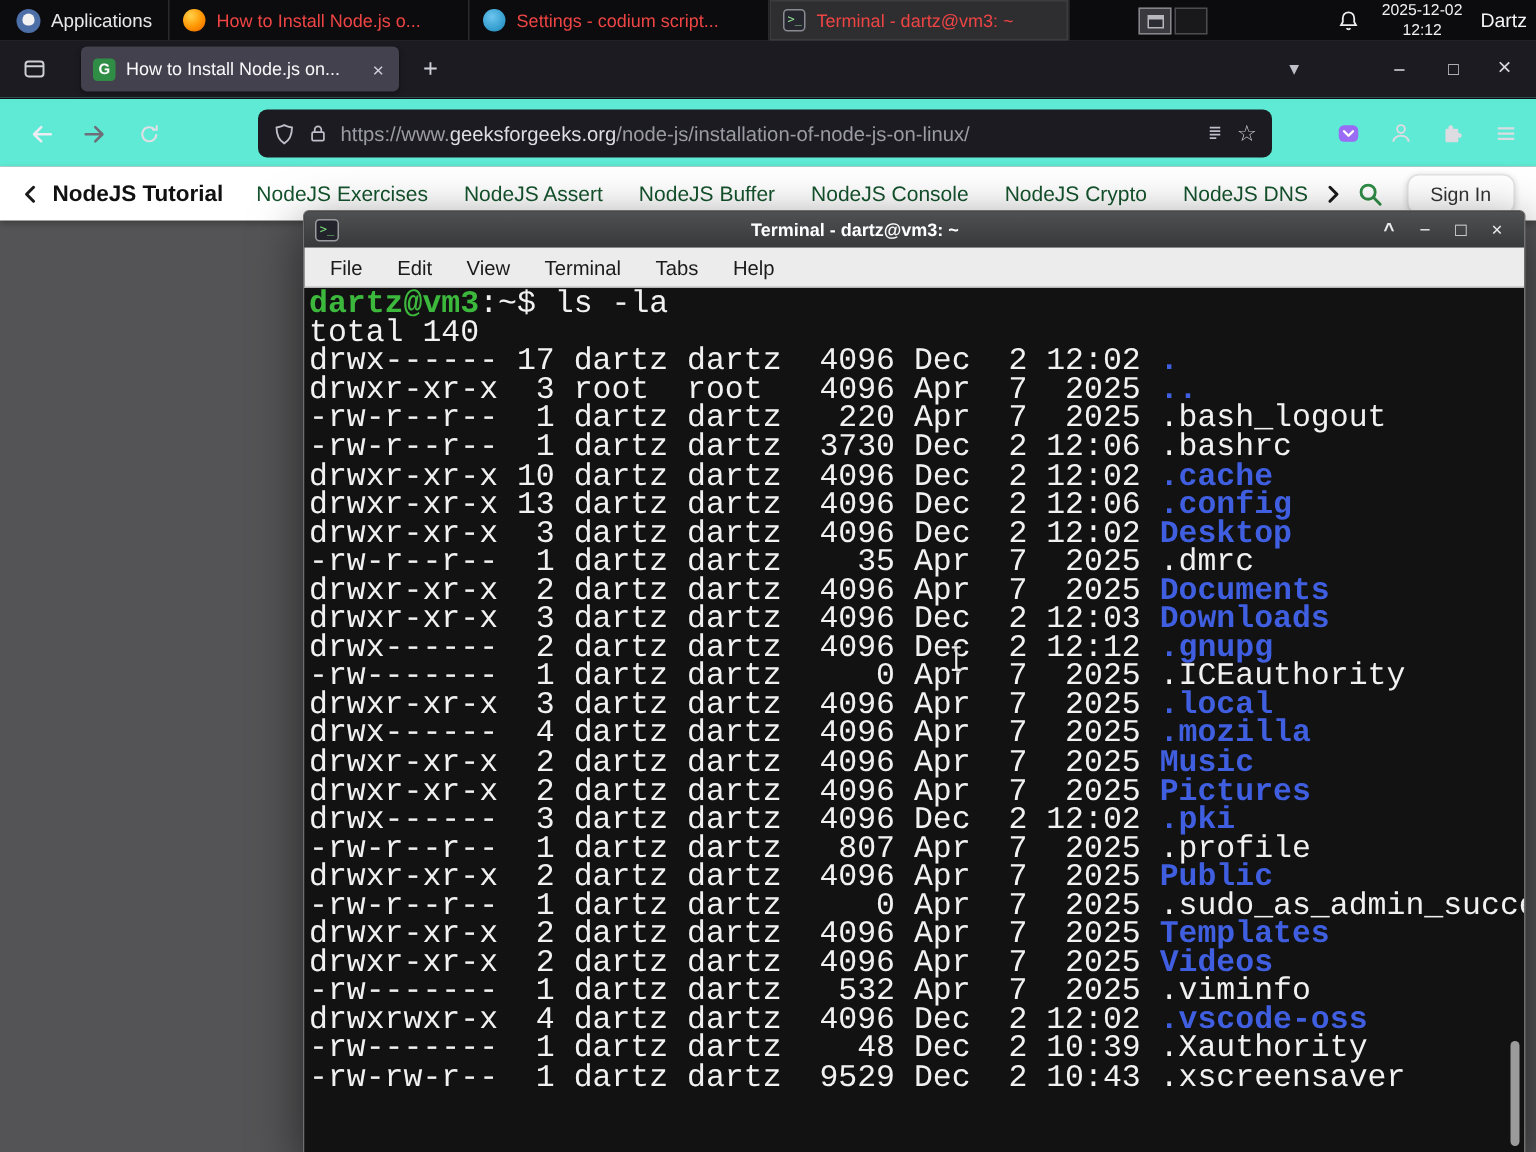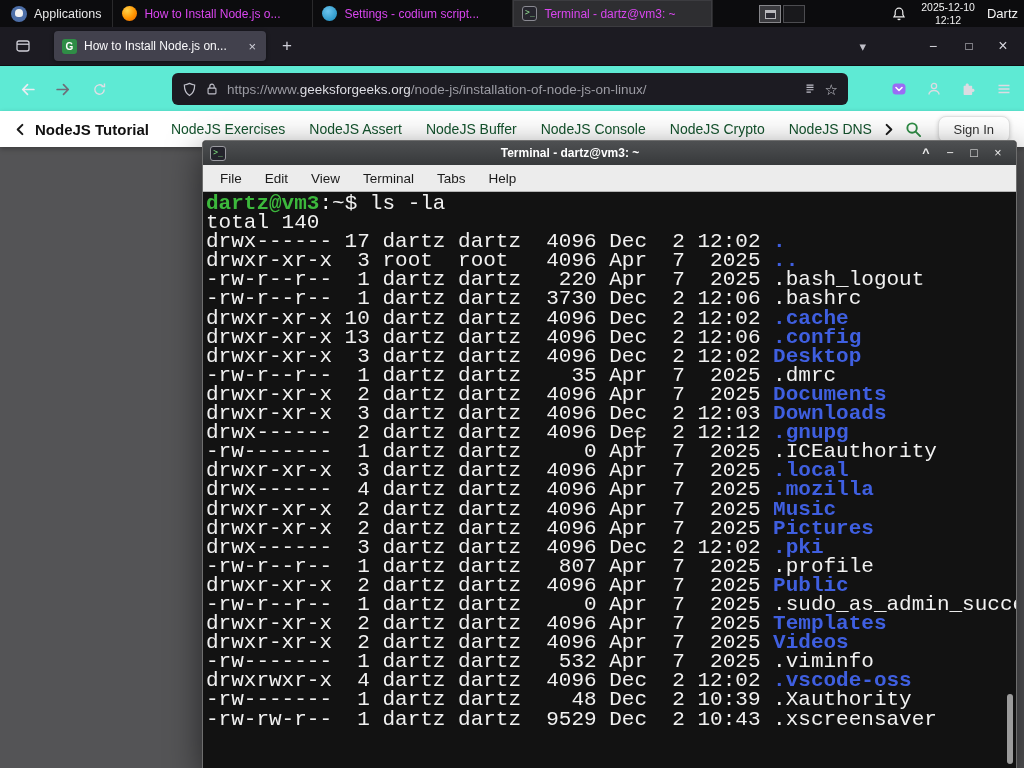--- a/index.html
+++ b/index.html
@@ -20,21 +20,21 @@
   svg{display:block}
 
   
   .panel{position:absolute;top:0;left:0;width:1024px;height:27px;background:#0c0c0e;
          display:flex;align-items:center;color:#e8e8e8;z-index:50;font-size:12.5px}
   .app-btn{display:flex;align-items:center;gap:7px;height:100%;padding:4px 11px;cursor:default}
   .ico-apps{width:16px;height:16px;border-radius:50%;background:#4d6fa8;position:relative;flex:0 0 auto}
   .ico-apps::after{content:"";position:absolute;left:4px;top:3px;width:8px;height:8px;border-radius:50% 50% 40% 40%;background:#f2f2f2}
   .taskbar{display:flex;height:100%;border-left:1px solid #2a2a2c}
   .task-btn{width:200px;height:100%;display:flex;align-items:center;gap:7px;padding:0 9px;
-            border-right:1px solid #2a2a2c;color:#d946ef;overflow:hidden;white-space:nowrap}
+            border-right:1px solid #2a2a2c;color:#ef4444;overflow:hidden;white-space:nowrap}
   .task-btn.active{background:#2e2e31;box-shadow:inset 0 0 0 1px #3c3c40}
   .task-title{overflow:hidden;text-overflow:clip;font-size:12px}
   .tico{width:15px;height:15px;flex:0 0 auto;border-radius:50%}
   .tico-firefox{background:radial-gradient(circle at 35% 30%,#ffd24a,#ff9400 55%,#e66000)}
   .tico-codium{background:radial-gradient(circle at 40% 35%,#6cc5ef,#2f9acb 70%)}
   .tico-terminal{border-radius:3px;background:#26262e;border:1px solid #8a8a92;color:#8fd98f;
                  font-family:"DejaVu Sans Mono",monospace;font-size:8px;line-height:12px;text-align:center}
   .tico-terminal::after{content:">_"}
   .pager{display:flex;margin-left:46px;gap:2px;align-items:center}
   .pcell{width:22px;height:18px;border:1px solid #86868a;background:#3a3a3e;position:relative}
@@ -146,21 +146,21 @@
     <span class="pcell inactive"></span>
   </div>
   <div class="panel-right">
     <span class="bell-btn">
       <svg viewBox="0 0 16 16" width="16" height="16">
           <path d="M8 2.2a3.8 3.8 0 0 1 3.8 3.8v2.6l1.2 2.2H3l1.2-2.2V6A3.8 3.8 0 0 1 8 2.2z" fill="none" stroke="currentColor" stroke-width="1.2"></path>
           <path d="M6.8 12.8a1.3 1.3 0 0 0 2.4 0" fill="none" stroke="currentColor" stroke-width="1.2"></path>
         </svg>
     </span>
     <span class="clock">
-      <span>2025-12-10</span><br>
+      <span>2025-12-02</span><br>
       <span>12:12</span>
     </span>
     <span class="panel-user">Dartz</span>
   </div>
 </div>
 
 <div class="browser">
   <div class="tabbar">
     <span class="fview-btn">
       <svg viewBox="0 0 16 16" width="16" height="16">

